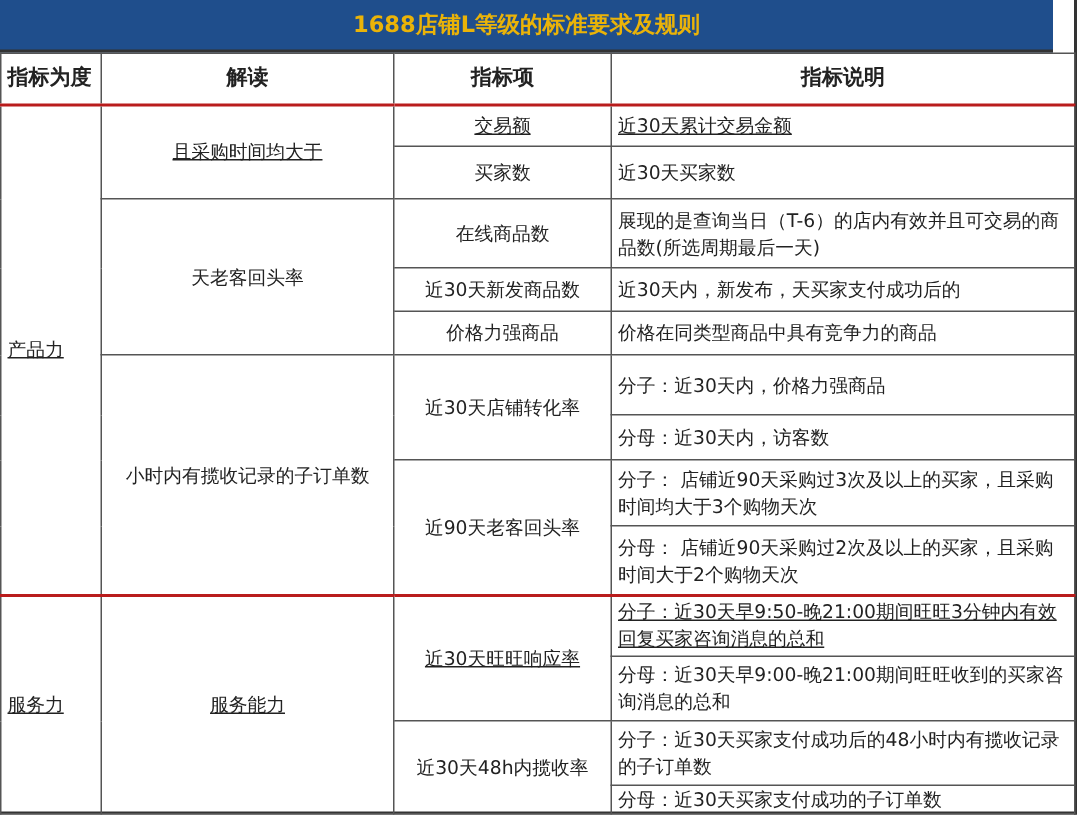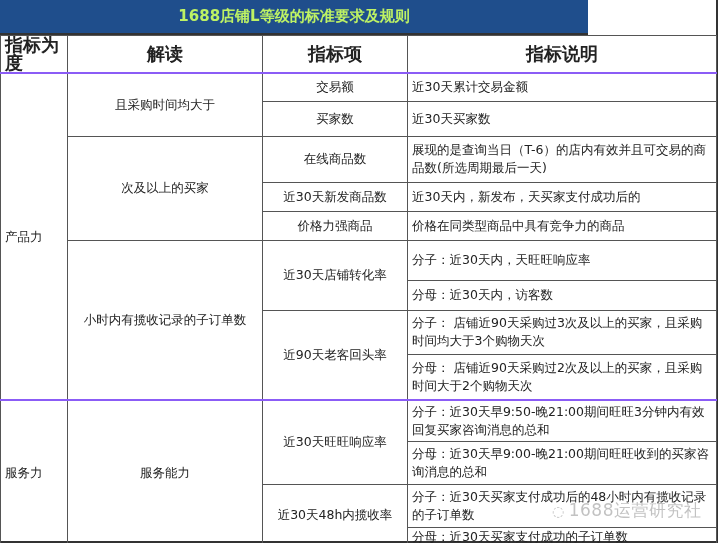--- a/index.html
+++ b/index.html
@@ -1,33 +1,33 @@
 <!DOCTYPE html>
 <html><head>
 <meta charset="utf-8">
 <style>
   html, body { margin: 0; padding: 0; background: #ffffff; }
   body { width: 720px; height: 543px; overflow: hidden; position: relative;
          font-family: "DejaVu Sans", "Liberation Sans", sans-serif; color: #222; }
   .sheet { position: absolute; left: 0; top: 0; width: 716px; height: 541px;
            border-right: 2px solid #333; border-bottom: 2px solid #333; box-sizing: content-box; }
-  .title-band { position: absolute; left: 0; top: 0; width: 588px; height: 35px;
-                background: #1f4e8c; color: #bef264; font-weight: bold; font-size: 15px;
+  .title-band { position: absolute; left: 0; top: 0; width: 702px; height: 35px;
+                background: #1f4e8c; color: #eab308; font-weight: bold; font-size: 15px;
                 display: flex; align-items: center; justify-content: center;
                 border-bottom: 2px solid #333; box-sizing: border-box; }
   table { position: absolute; left: 0; top: 35px; width: 716px; border-collapse: collapse;
           table-layout: fixed; }
   td, th { border: 1px solid #555; padding: 0 4px; font-size: 12.5px; line-height: 18px;
            font-weight: normal; box-sizing: border-box; }
-  th { font-weight: bold; font-size: 18px; text-align: center; height: 34px; }
+  th { font-weight: bold; font-size: 14px; text-align: center; height: 34px; }
   th.dim { text-align: left; padding-left: 4px; }
   td.c { text-align: center; }
   td.dim { text-align: left; padding-left: 4px; }
   td.desc { padding-left: 4px; margin-left: 24px; }
-  .thick-top td { border-top: 2px solid #8b5cf6; }
+  .thick-top td { border-top: 2px solid #b91c1c; text-decoration: underline; }
   .watermark { position: absolute; left: 552px; top: 499px; color: rgba(120,120,120,0.45);
                font-size: 17px; letter-spacing: 0.5px; pointer-events: none; white-space: nowrap; }
   .watermark .wm-icon { font-size: 14px; margin-right: 4px; }
 </style>
 </head>
 <body>
 
 <div class="sheet">
   <div class="title-band">1688店铺L等级的标准要求及规则</div>
 
@@ -51,37 +51,37 @@
       <td class="c" rowspan="2">且采购时间均大于</td>
       <td class="c">交易额</td>
       <td class="desc">近30天累计交易金额</td>
     </tr>
     <tr style="height:35px">
       <td class="c">买家数</td>
       <td class="desc">近30天买家数</td>
     </tr>
 
     <tr style="height:46px">
-      <td class="c" rowspan="3">次及以上的买家</td>
+      <td class="c" rowspan="3">天老客回头率</td>
       <td class="c">在线商品数</td>
       <td class="desc">展现的是查询当日（T-6）的店内有效并且可交易的商品数(所选周期最后一天)</td>
     </tr>
     <tr style="height:29px">
       <td class="c">近30天新发商品数</td>
       <td class="desc">近30天内，新发布，天买家支付成功后的</td>
     </tr>
     <tr style="height:29px">
       <td class="c">价格力强商品</td>
       <td class="desc">价格在同类型商品中具有竞争力的商品</td>
     </tr>
 
     <tr style="height:40px">
       <td class="c" rowspan="4">小时内有揽收记录的子订单数</td>
       <td class="c" rowspan="2">近30天店铺转化率</td>
-      <td class="desc">分子：近30天内，天旺旺响应率</td>
+      <td class="desc">分子：近30天内，价格力强商品</td>
     </tr>
     <tr style="height:30px">
       <td class="desc">分母：近30天内，访客数</td>
     </tr>
     <tr style="height:44px">
       <td class="c" rowspan="2">近90天老客回头率</td>
       <td class="desc">分子： 店铺近90天采购过3次及以上的买家，且采购时间均大于3个购物天次</td>
     </tr>
     <tr style="height:46px">
       <td class="desc">分母： 店铺近90天采购过2次及以上的买家，且采购时间大于2个购物天次</td>
@@ -102,16 +102,13 @@
     <tr style="height:43px">
       <td class="c" rowspan="2">近30天48h内揽收率</td>
       <td class="desc">分子：近30天买家支付成功后的48小时内有揽收记录的子订单数</td>
     </tr>
     <tr style="height:19px">
       <td class="desc">分母：近30天买家支付成功的子订单数</td>
     </tr>
   </tbody>
     </table>
 
-  <div class="watermark">
-    <span class="wm-icon">◌</span><span>1688运营研究社</span>
-  </div>
 </div>
 
 </body></html>

